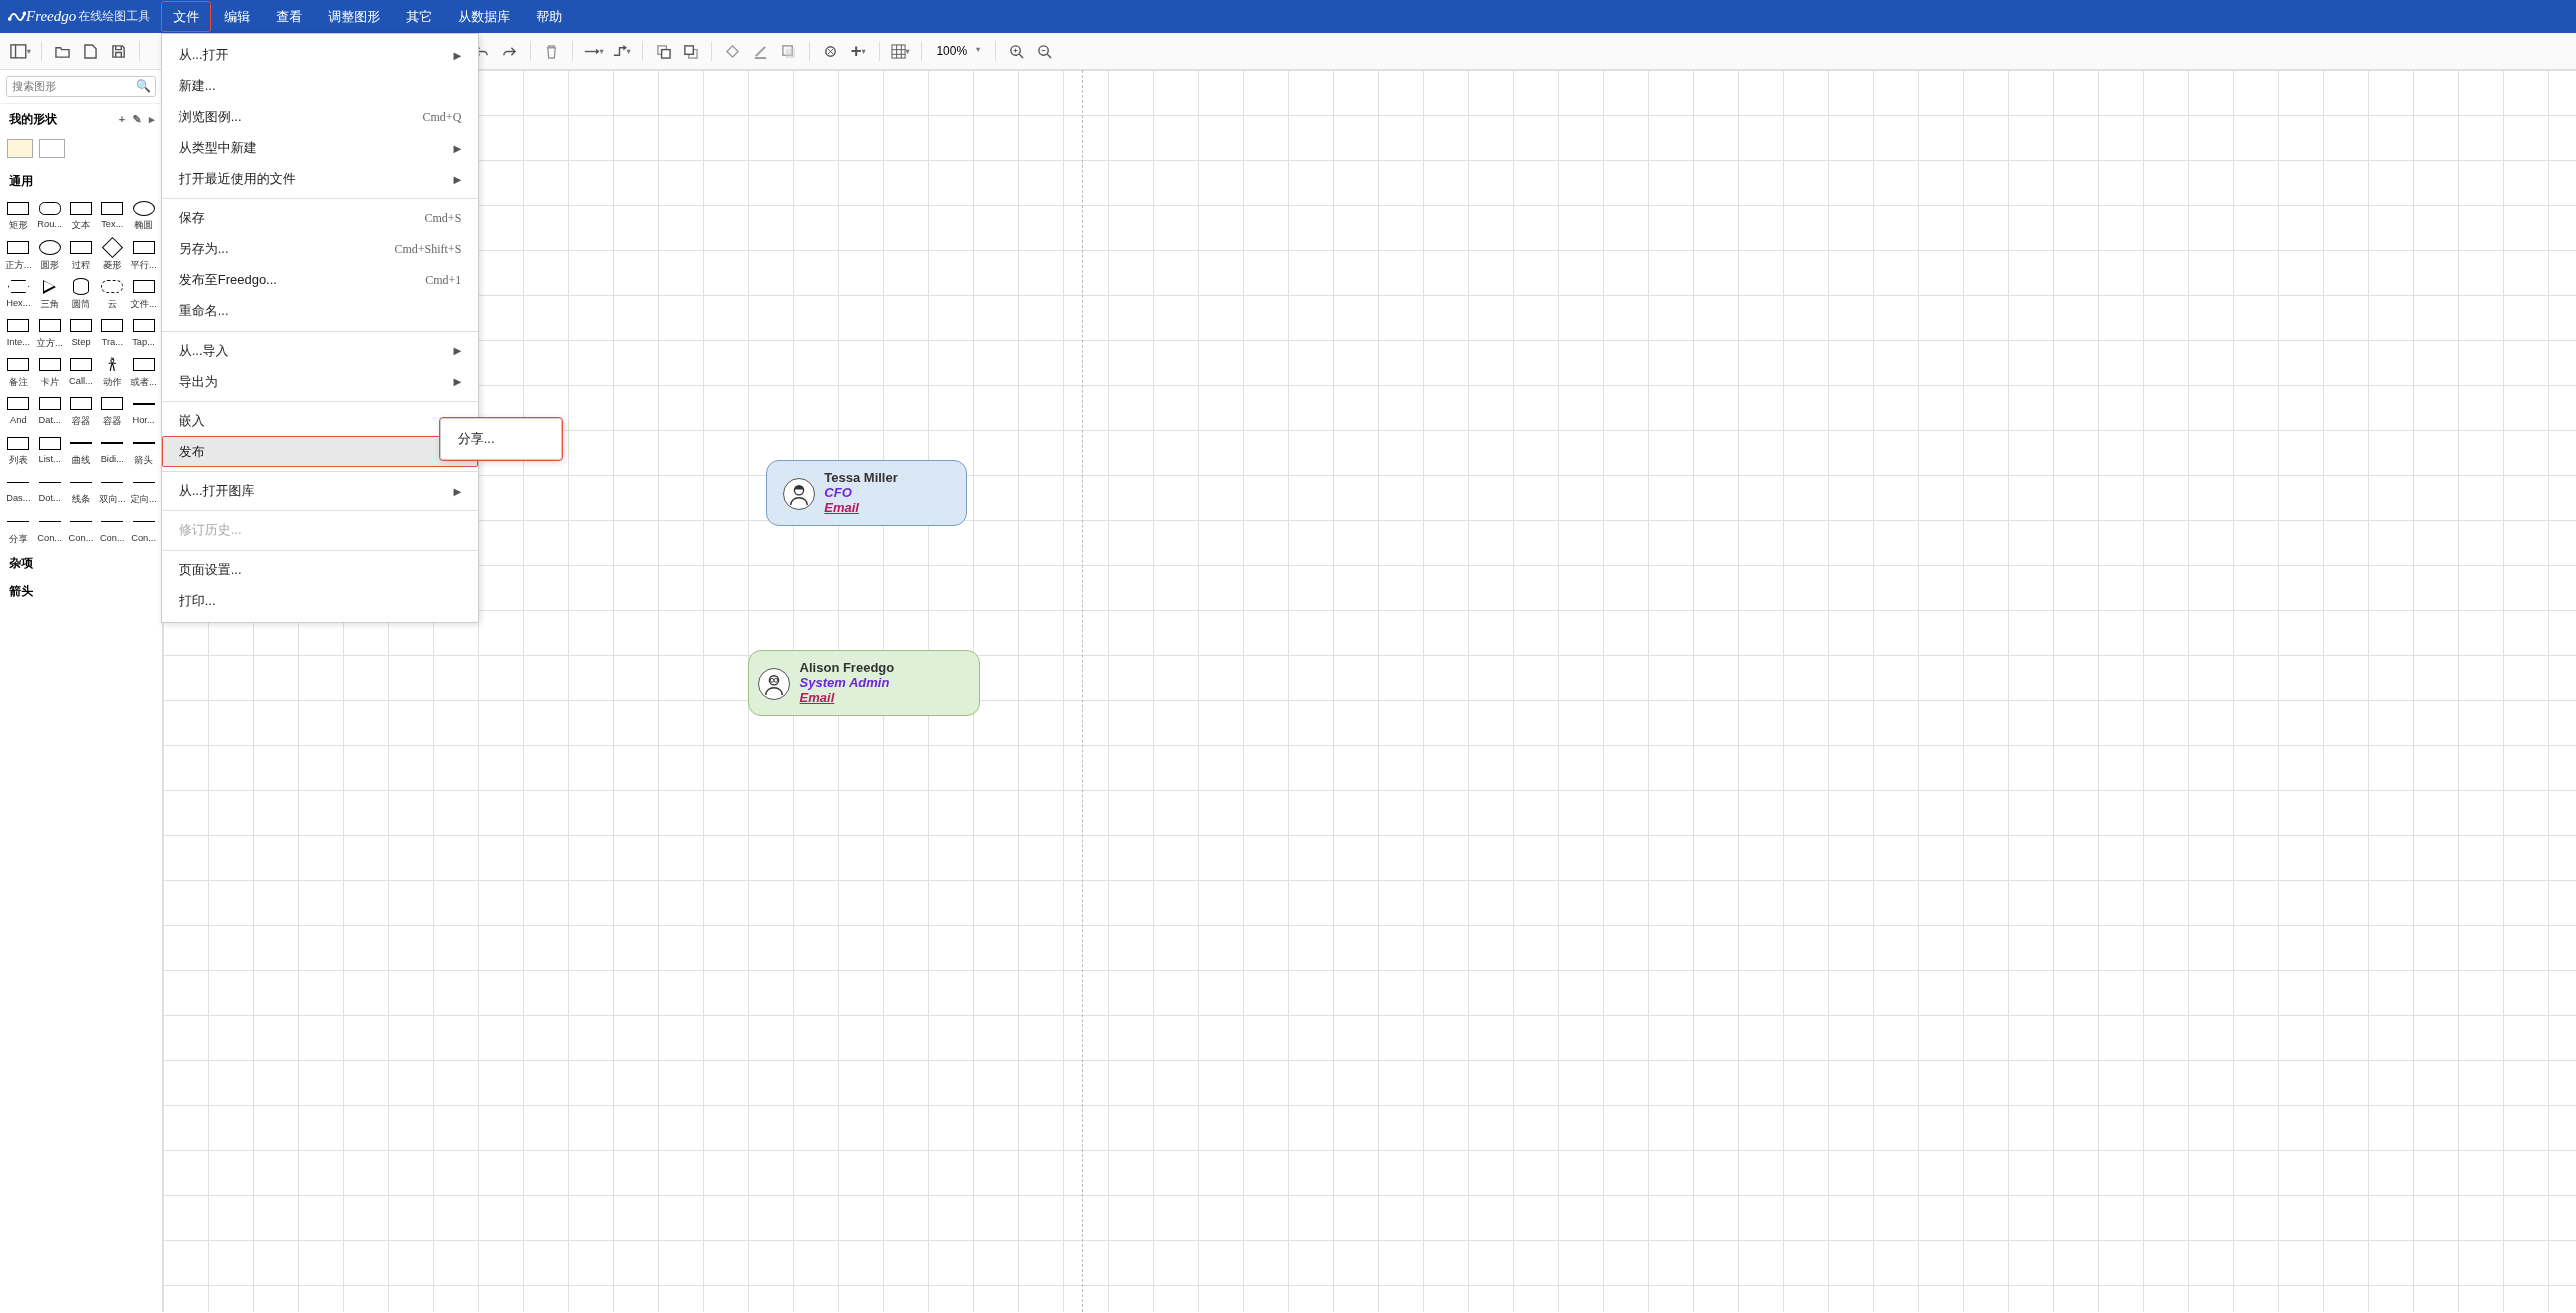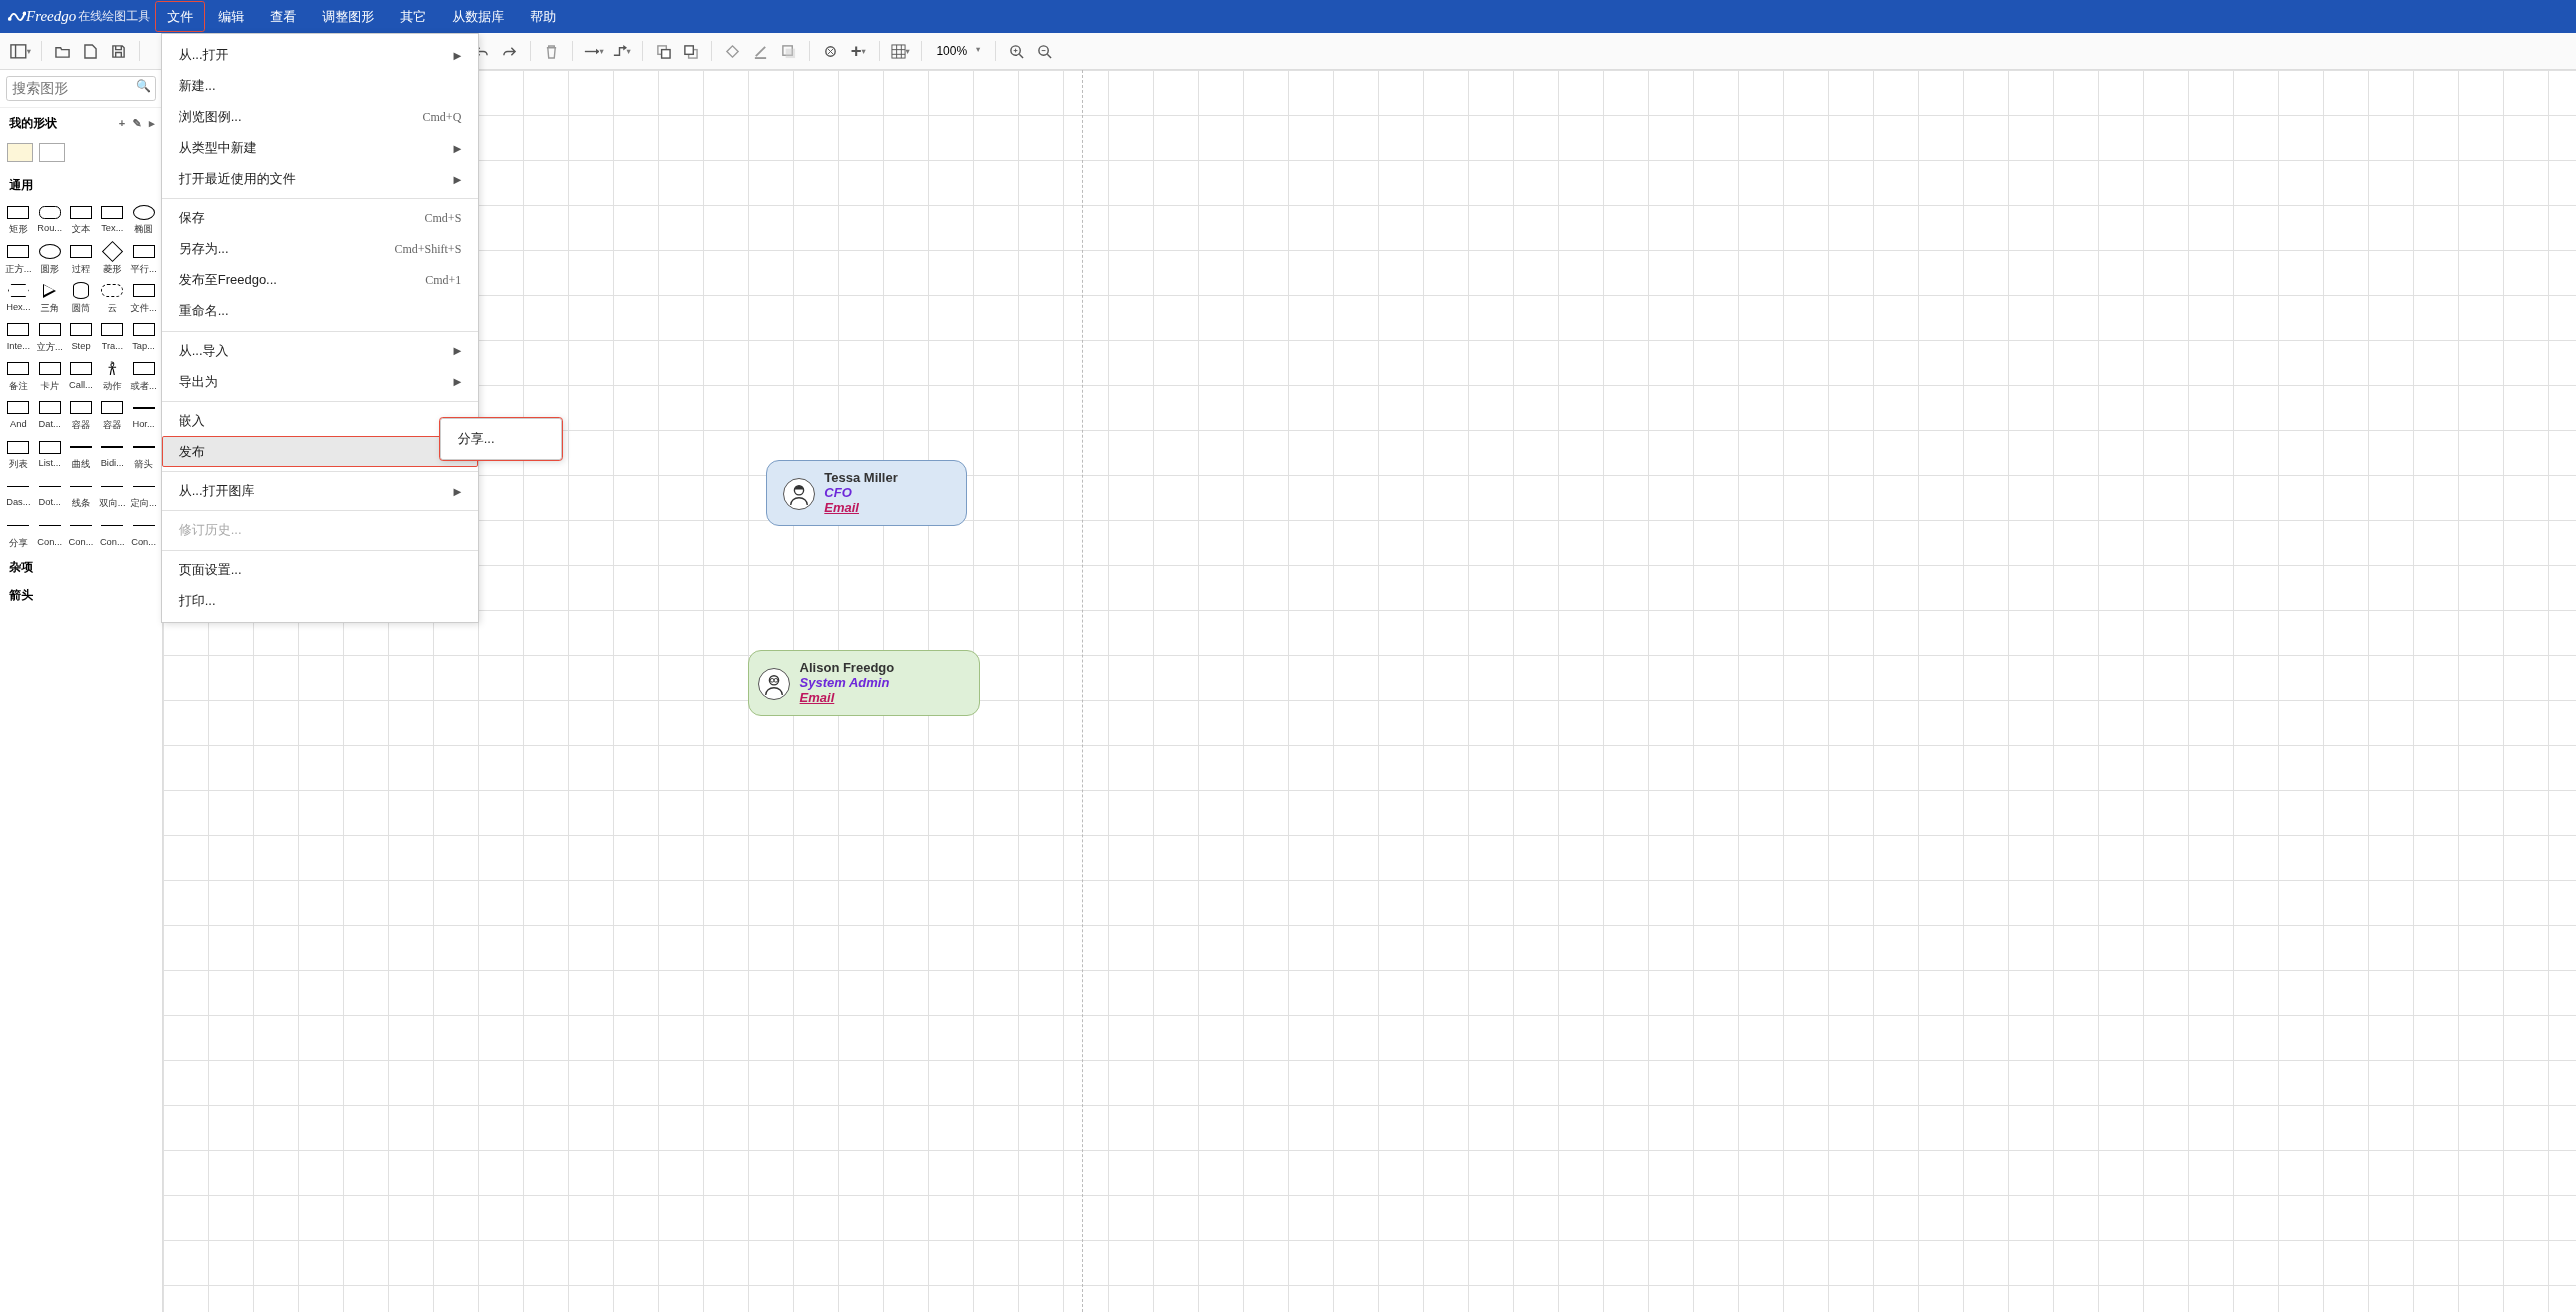--- a/index.html
+++ b/index.html
@@ -1,39 +1,39 @@
 <!DOCTYPE html>
 <html style="font-size:15px"><head>
 <meta charset="utf-8">
 <style>
 * { margin: 0; padding: 0; box-sizing: border-box; font-family: -apple-system, BlinkMacSystemFont, "Segoe UI", sans-serif; }
 body { overflow: hidden; background: #fff; }
 
 
 .menubar { background: #1f54b4; height: 33px; display: flex; align-items: center; padding-left: 5.6px; color: #fff; font-size: 13px; }
-.menubar .logo { display: flex; align-items: center; margin-right: 5px; }
+.menubar .logo { display: flex; align-items: center; margin-right: 11px; }
 .menubar .logo-text { font-style: italic; font-family: cursive; font-size: 15px; color: #fff; }
 .menubar .logo-sub { font-size: 12px; color: #e5e8f5; margin-left: 1.9px; }
 .menubar .menu-item { padding: 7.4px 13px; cursor: pointer; }
 .menubar .menu-item.active { border: 1.9px solid #e74c3c; border-radius: 2.8px; padding: 5.6px 11px; }
 
 
 .toolbar { height: 37px; border-bottom: 0.9px solid #ddd; display: flex; align-items: center; padding: 0 7.4px; gap: 1.9px; background: #fafafa; }
 .toolbar .tb-btn { width: 26px; height: 26px; display: flex; align-items: center; justify-content: center; cursor: pointer; color: #555; border-radius: 2.8px; }
 .toolbar .sep { width: 0.9px; height: 20.4px; background: #ddd; margin: 0 5.6px; }
 .toolbar .zoom { font-size: 12px; padding: 0 7.4px; cursor: pointer; display: flex; align-items: flex-start; gap: 9px; }
 .toolbar .caret { font-size: 8.4px; color: #777; }
 
 
 .main { display: flex; height: calc(100vh - 71px); }
 
 
 .sidebar { width: 163px; border-right: 0.9px solid #ddd; background: #fff; display: flex; flex-direction: column; overflow: hidden; }
 .search-box { padding: 5.6px; border-bottom: 0.9px solid #eee; position: relative; }
-.search-box input { width: 100%; padding: 3.7px 22px 3.7px 5.6px; border: 0.9px solid #ccc; border-radius: 2.8px; font-size: 14px; }
+.search-box input { width: 100%; padding: 3.7px 22px 3.7px 5.6px; border: 0.9px solid #ccc; border-radius: 2.8px; font-size: 11px; }
 .search-box .sicon { position: absolute; right: 11px; top: 9.3px; color: #888; font-size: 12px; }
 .section-header { display: flex; justify-content: space-between; align-items: center; padding: 7.4px 7.4px 7.4px 9.3px; font-size: 12px; font-weight: bold; }
 .section-header .actions { display: flex; gap: 7.4px; color: #666; font-size: 11px; }
 .thumbs { display: flex; gap: 5.6px; padding: 3.7px 7.4px 9.3px; }
 .thumb { width: 26px; height: 18.6px; border: 0.9px solid #aaa; background: #fdf6d8; }
 .thumb.alt { background: #fff; }
 .cat-title { padding: 5.6px 9.3px; font-size: 12px; font-weight: bold; }
 .shape-grid { display: grid; grid-template-columns: repeat(5, 1fr); gap: 1.9px; padding: 1.9px 3.7px; }
 .shape-cell { display: flex; flex-direction: column; align-items: center; padding: 1.9px 0; cursor: pointer; }
 .shape-cell .shape { width: 26px; height: 18.6px; display: flex; align-items: center; justify-content: center; }

